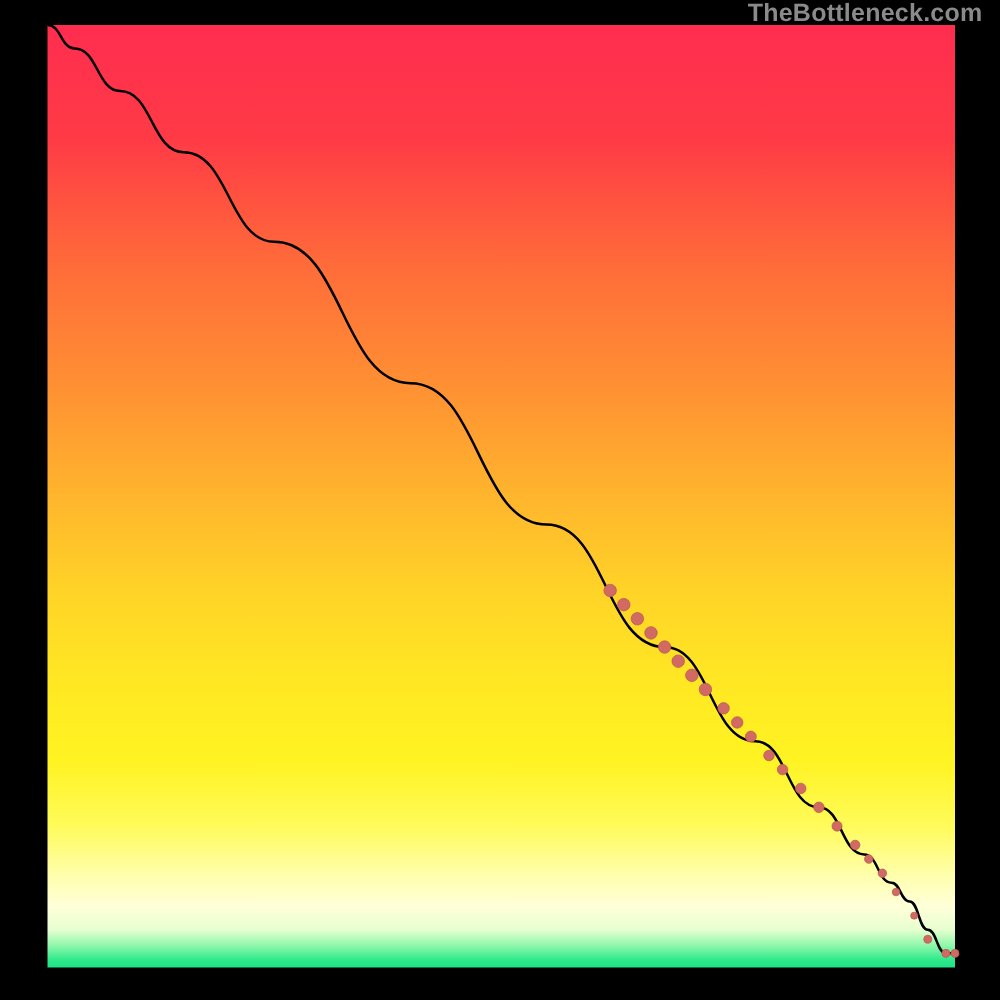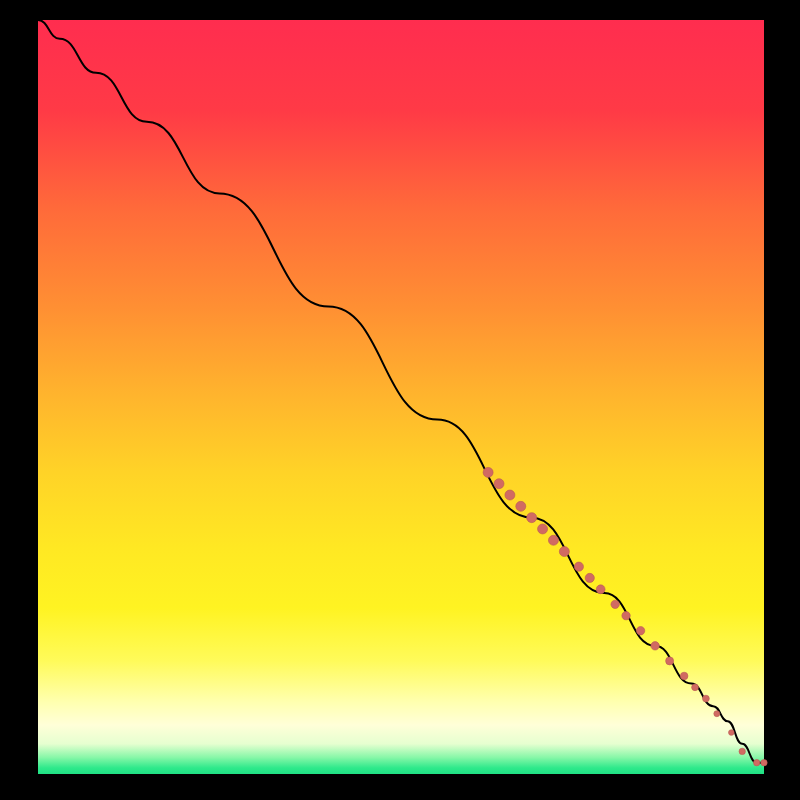--- a/index.html
+++ b/index.html
@@ -85,13 +85,14 @@
         <circle cx="695.03" cy="687.29" r="3.40" fill="#d16a62" stroke="#b85a52" stroke-width="0.6"></circle>
         <circle cx="705.92" cy="698.60" r="3.40" fill="#d16a62" stroke="#b85a52" stroke-width="0.6"></circle>
         <circle cx="716.81" cy="713.68" r="3.00" fill="#d16a62" stroke="#b85a52" stroke-width="0.6"></circle>
         <circle cx="731.33" cy="732.53" r="2.80" fill="#d16a62" stroke="#b85a52" stroke-width="0.6"></circle>
         <circle cx="742.22" cy="751.38" r="3.20" fill="#d16a62" stroke="#b85a52" stroke-width="0.6"></circle>
         <circle cx="756.74" cy="762.69" r="3.20" fill="#d16a62" stroke="#b85a52" stroke-width="0.6"></circle>
         <circle cx="764.00" cy="762.69" r="3.20" fill="#d16a62" stroke="#b85a52" stroke-width="0.6"></circle>
       </g>
   </svg>
 
+  <div class="watermark">TheBottleneck.com</div>
 </div>
 
 </body></html>

